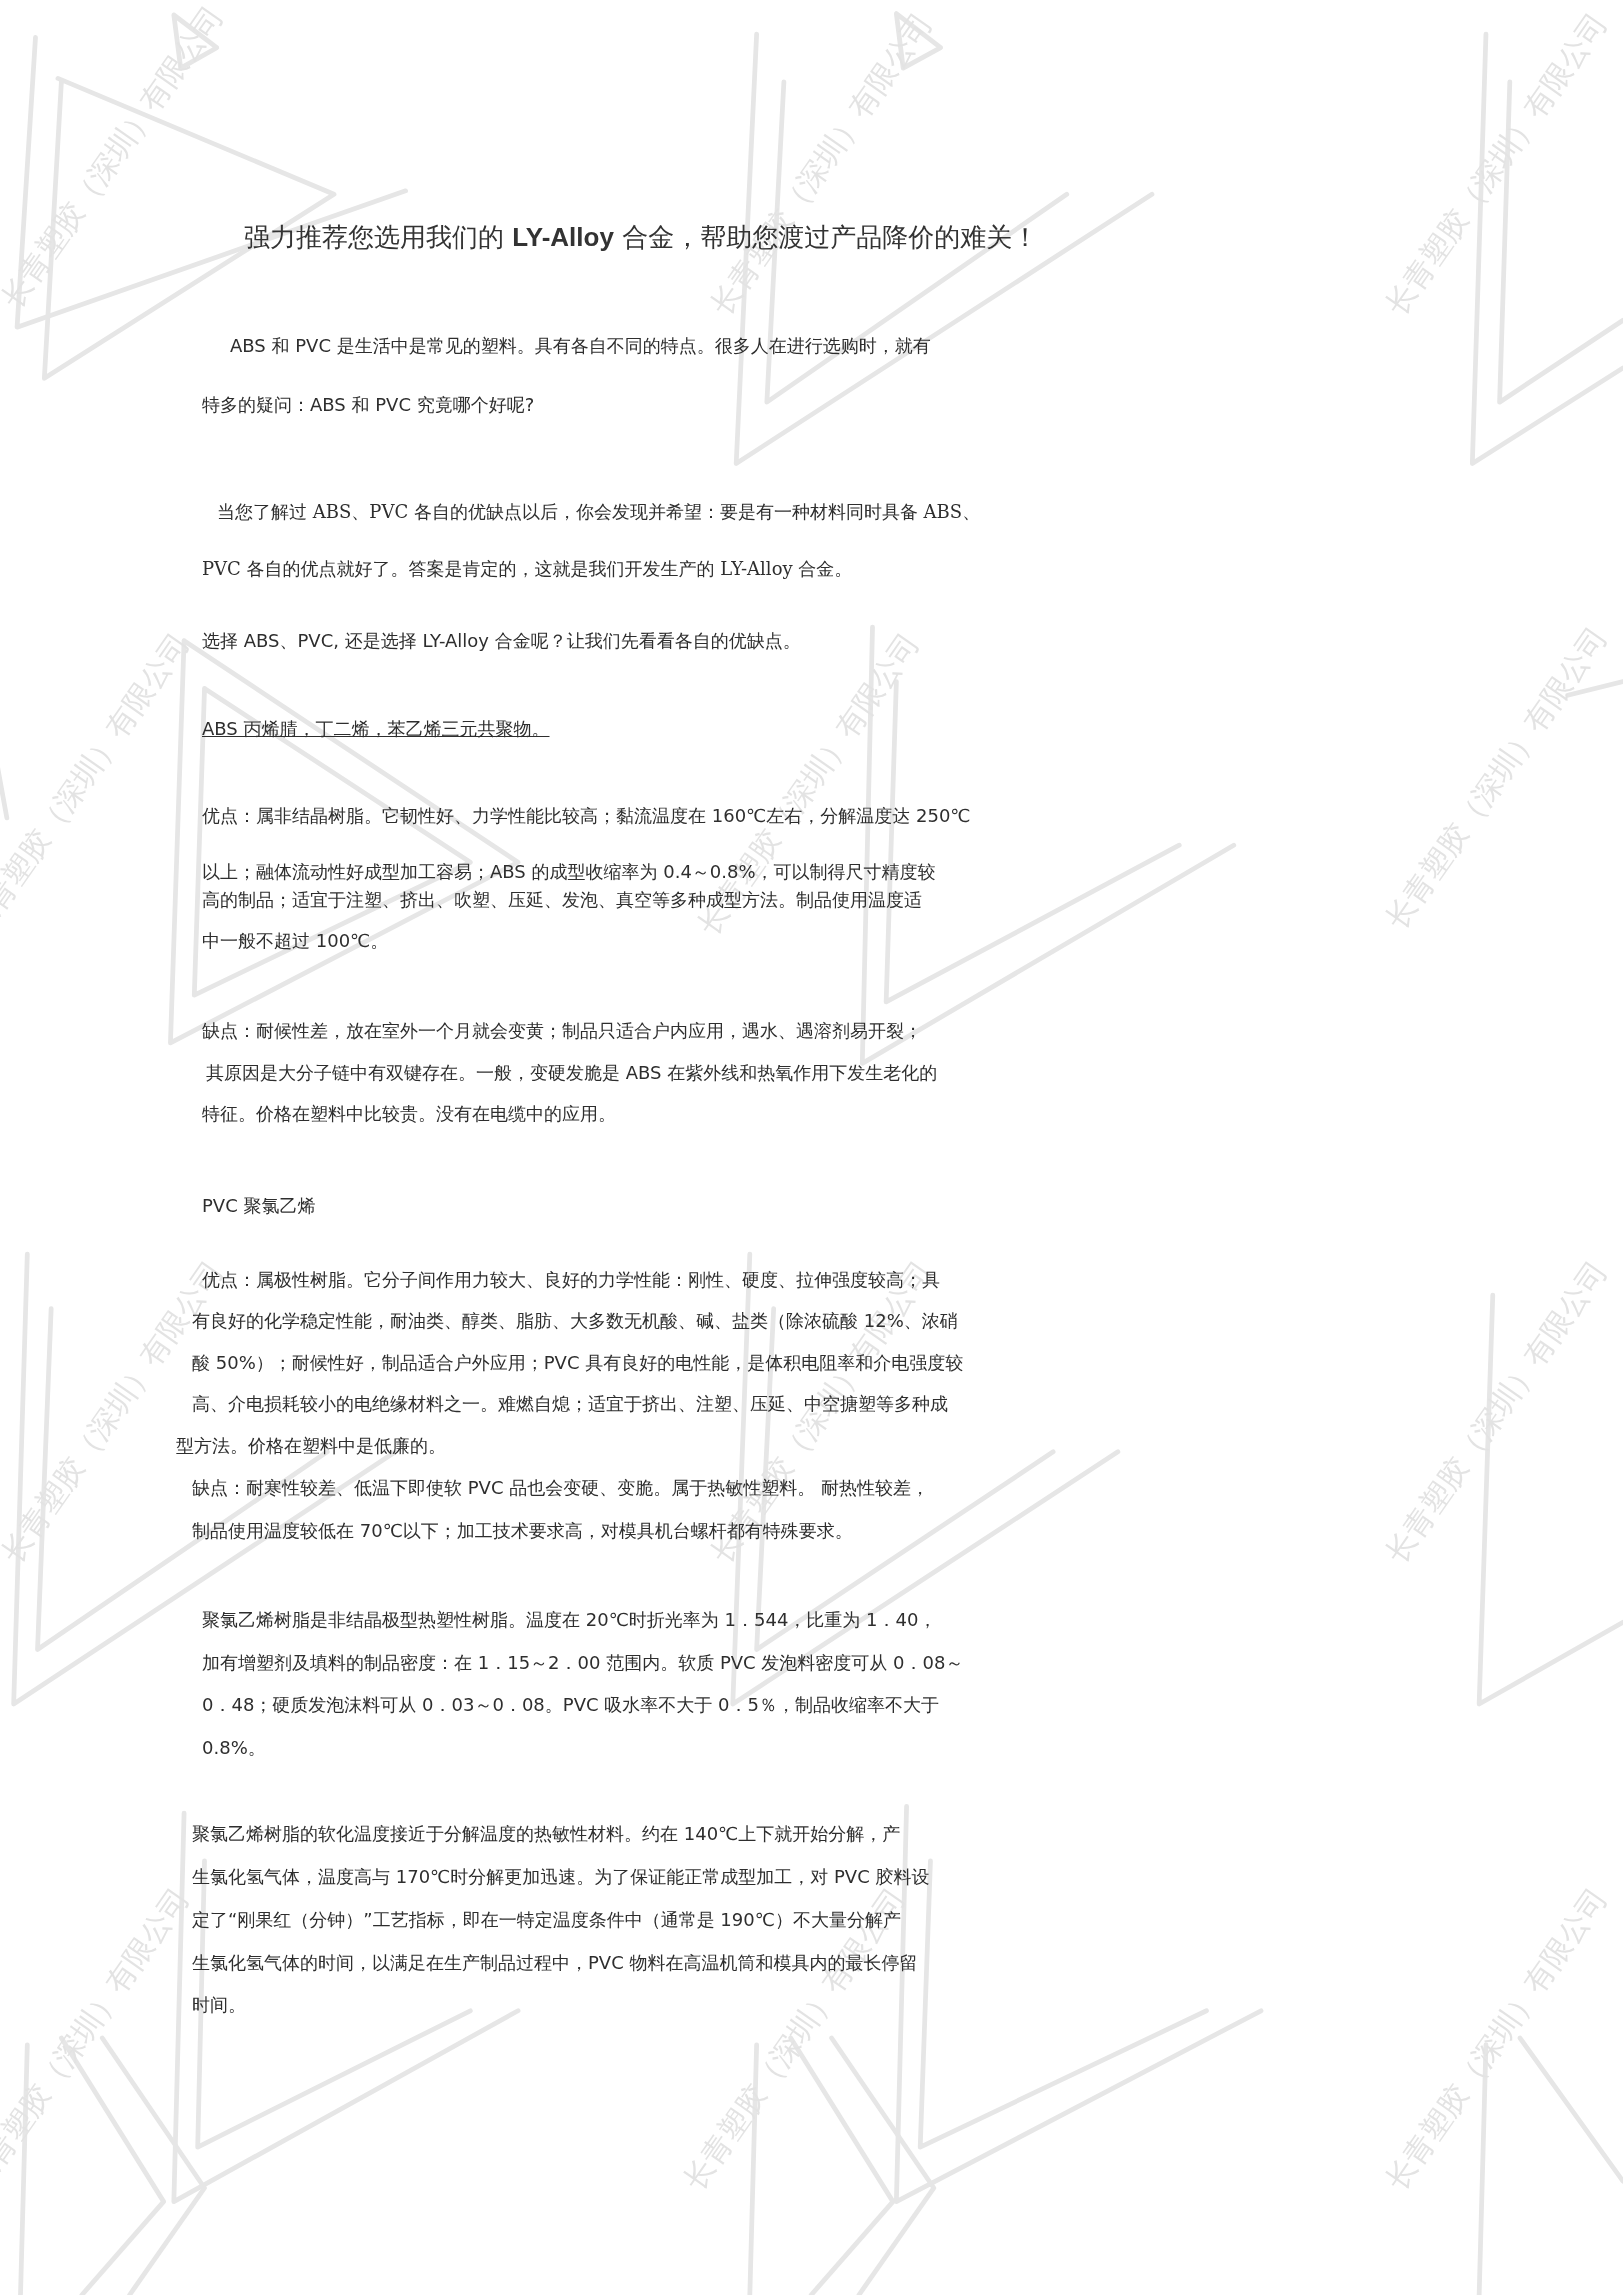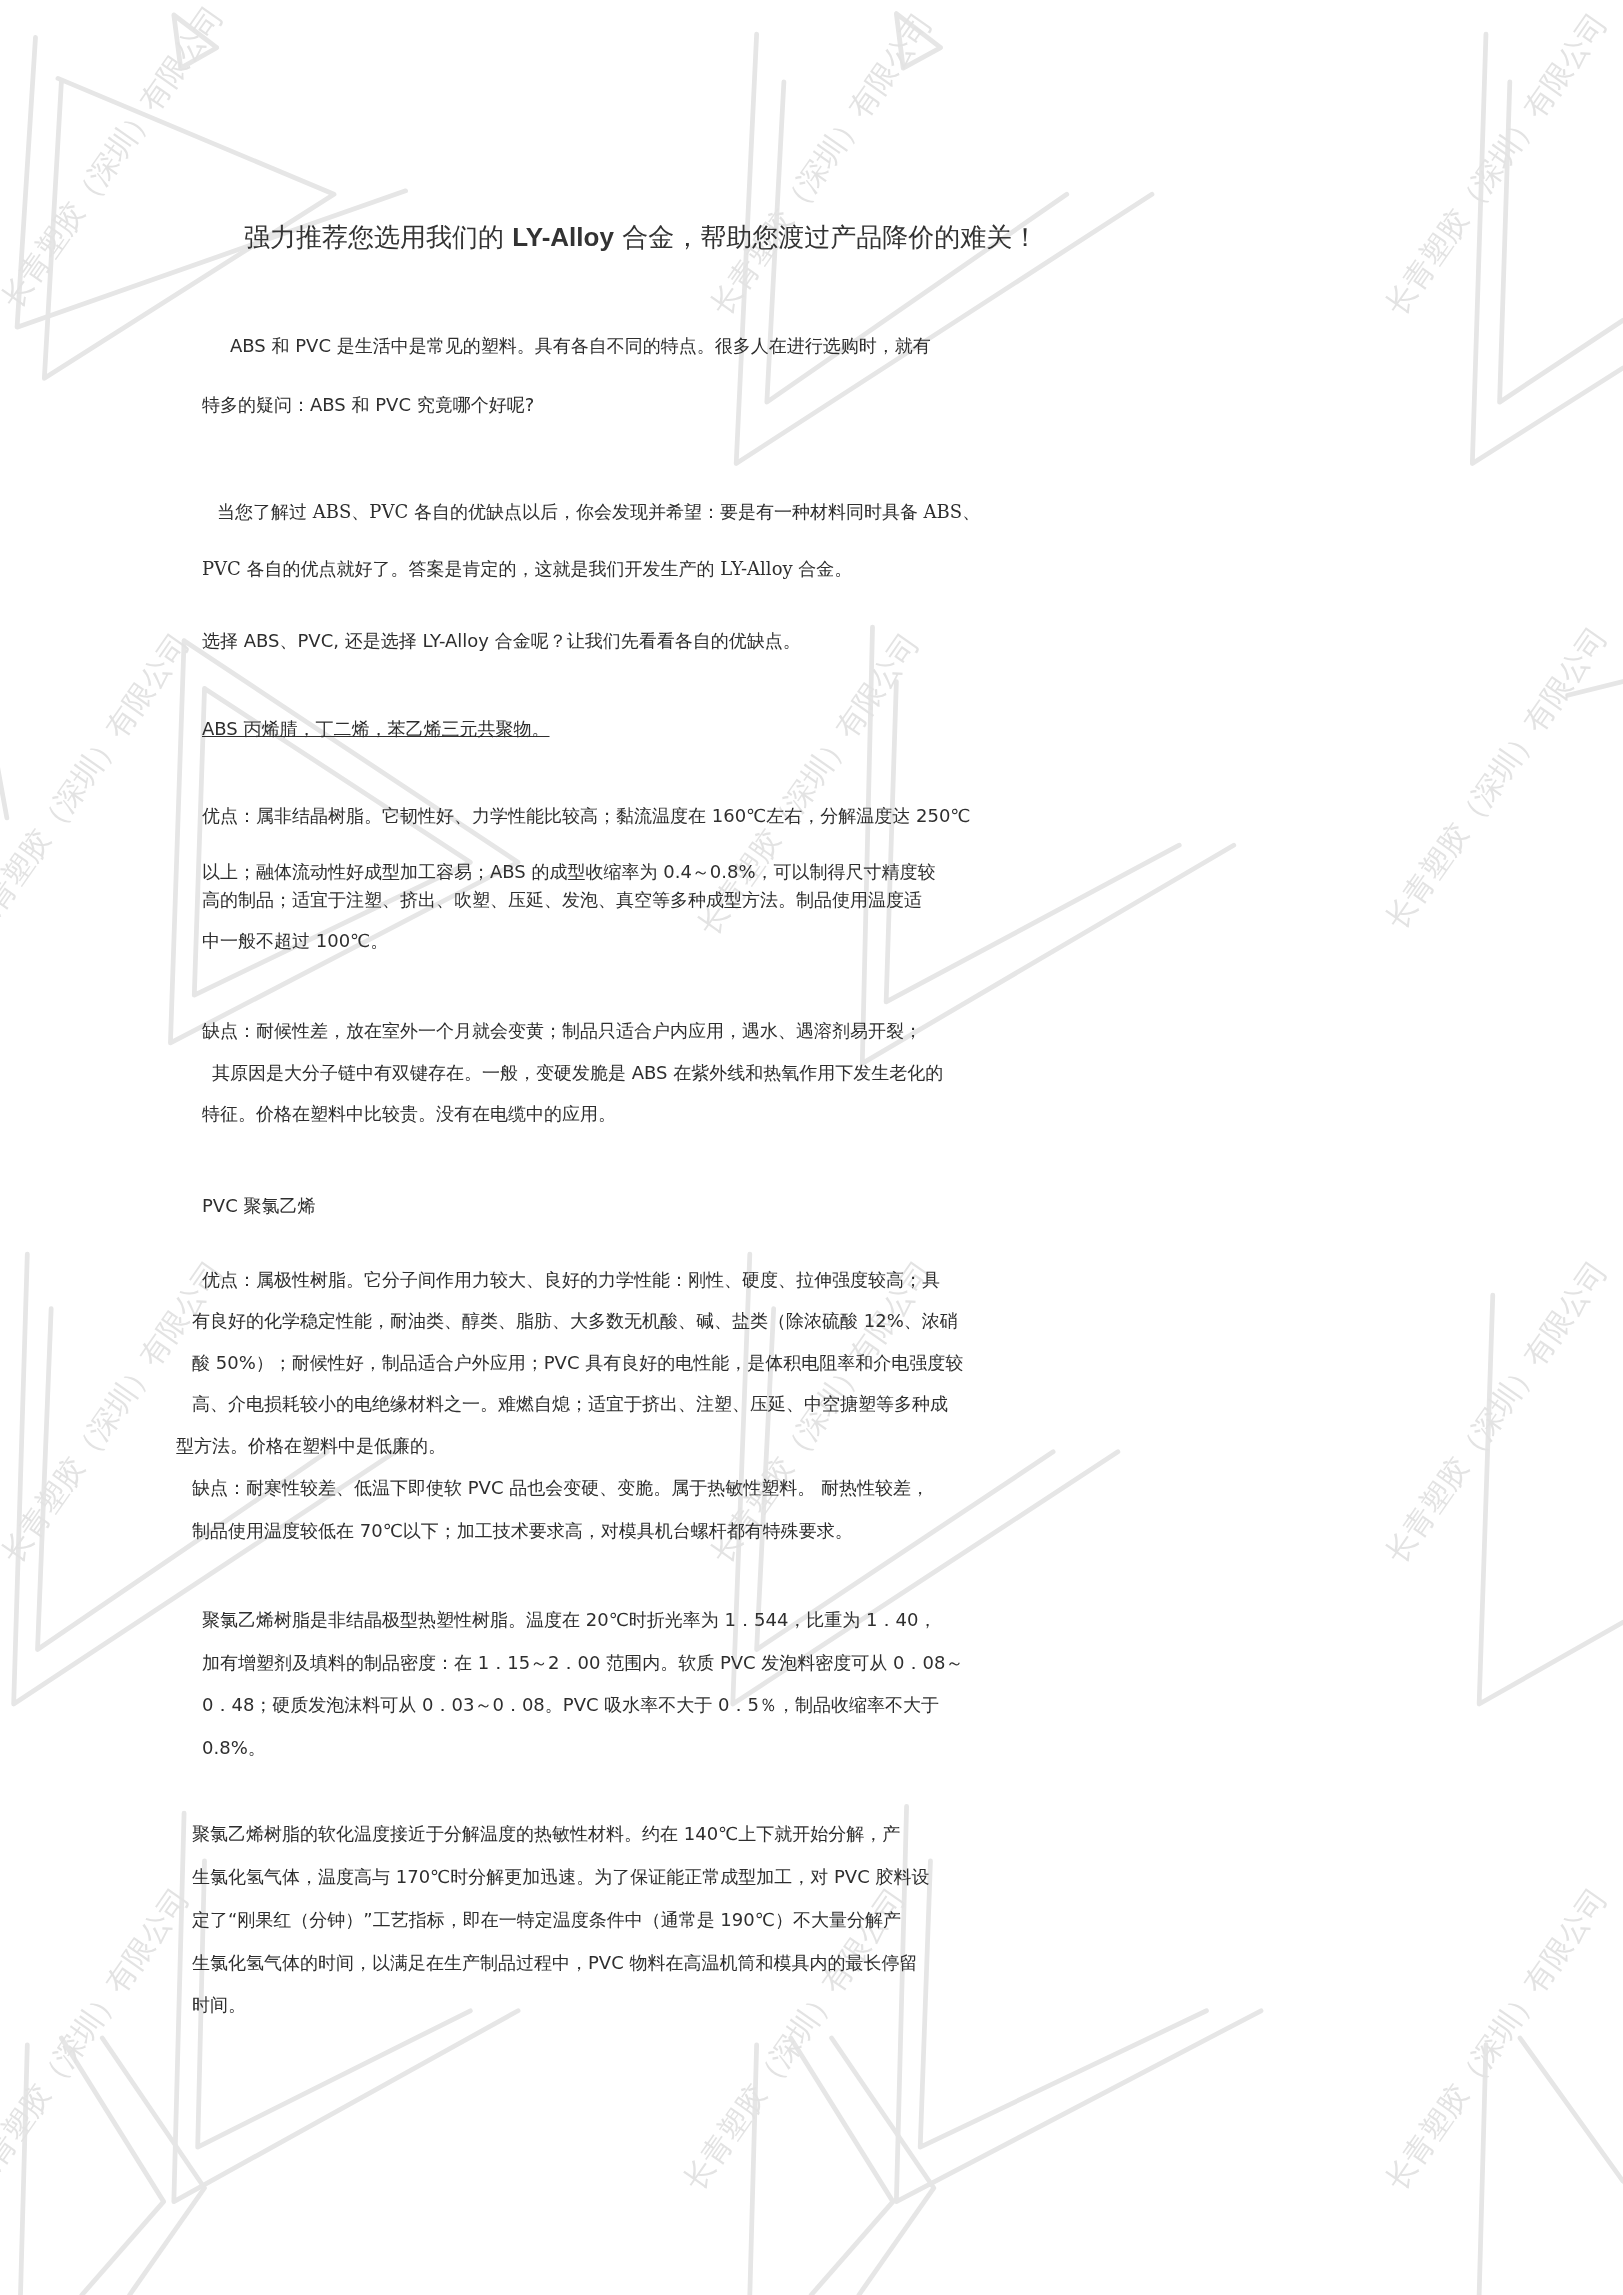--- a/index.html
+++ b/index.html
@@ -116,21 +116,21 @@
   <div class="line" style="left:202px;top:629px;">选择 ABS、PVC, 还是选择  LY-Alloy 合金呢？让我们先看看各自的优缺点。</div>
 
   <div class="line" style="left:202px;top:717px;text-decoration:underline;">ABS 丙烯腈，丁二烯，苯乙烯三元共聚物。</div>
 
   <div class="line" style="left:202px;top:804px;">优点：属非结晶树脂。它韧性好、力学性能比较高；黏流温度在 160℃左右，分解温度达 250℃</div>
   <div class="line" style="left:202px;top:846px;margin-top:14px;">以上；融体流动性好成型加工容易；ABS 的成型收缩率为 0.4～0.8%，可以制得尺寸精度较</div>
   <div class="line" style="left:202px;top:888px;">高的制品；适宜于注塑、挤出、吹塑、压延、发泡、真空等多种成型方法。制品使用温度适</div>
   <div class="line" style="left:202px;top:929px;">中一般不超过 100℃。</div>
 
   <div class="line" style="left:202px;top:1019px;">缺点：耐候性差，放在室外一个月就会变黄；制品只适合户内应用，遇水、遇溶剂易开裂；</div>
-  <div class="line" style="left:212px;top:1061px;">其原因是大分子链中有双键存在。一般，变硬发脆是 ABS 在紫外线和热氧作用下发生老化的</div>
+  <div class="line" style="left:206px;top:1061px;">其原因是大分子链中有双键存在。一般，变硬发脆是 ABS 在紫外线和热氧作用下发生老化的</div>
   <div class="line" style="left:202px;top:1102px;">特征。价格在塑料中比较贵。没有在电缆中的应用。</div>
 
   <div class="line" style="left:202px;top:1194px;">PVC 聚氯乙烯</div>
 
   <div class="line" style="left:202px;top:1268px;text-align:right;">  优点：属极性树脂。它分子间作用力较大、良好的力学性能：刚性、硬度、拉伸强度较高；具</div>
   <div class="line" style="left:192px;top:1309px;">有良好的化学稳定性能，耐油类、醇类、脂肪、大多数无机酸、碱、盐类（除浓硫酸 12%、浓硝</div>
   <div class="line" style="left:192px;top:1351px;">酸 50%）；耐候性好，制品适合户外应用；PVC 具有良好的电性能，是体积电阻率和介电强度较</div>
   <div class="line" style="left:192px;top:1392px;">高、介电损耗较小的电绝缘材料之一。难燃自熄；适宜于挤出、注塑、压延、中空搪塑等多种成</div>
   <div class="line" style="left:176px;top:1434px;">型方法。价格在塑料中是低廉的。</div>
 

